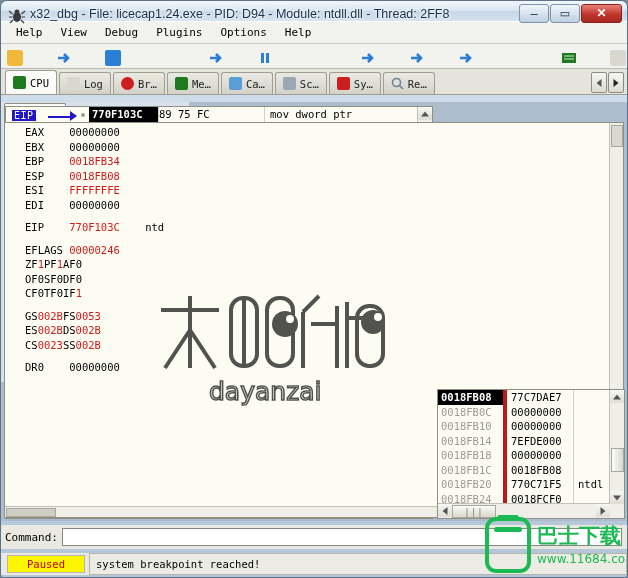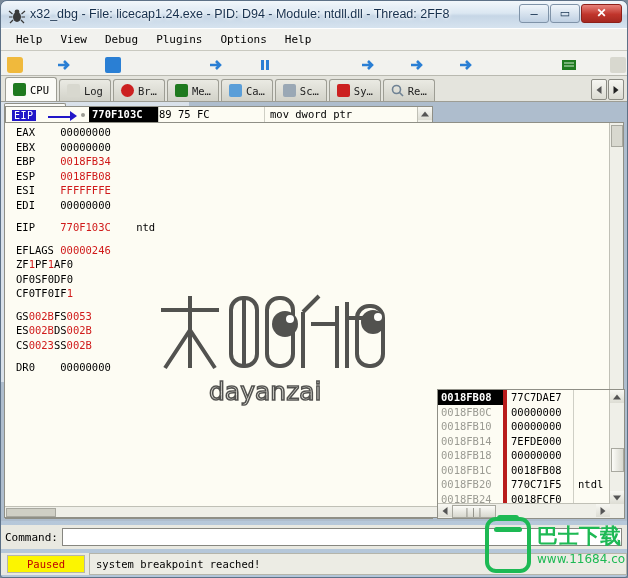--- a/index.html
+++ b/index.html
@@ -4,21 +4,21 @@
 <style>
   html,body{margin:0;padding:0;background:#7a8a9a;}
   body{width:628px;height:578px;overflow:hidden;font-family:"DejaVu Sans",sans-serif;font-size:11px;}
 
   
   #window{position:absolute;left:0;top:0;width:628px;height:578px;box-sizing:border-box;
           background:linear-gradient(180deg,#d8e3ee 0%,#c2d2e2 40%,#b4c6d8 100%);
           border:1px solid #5d7187;border-radius:7px 7px 3px 3px;overflow:hidden;}
 
   
-  #titlebar{position:relative;height:27px;border-radius:6px 6px 0 0;
+  #titlebar{position:relative;height:20px;border-radius:6px 6px 0 0;
      background:linear-gradient(180deg,#f2f7fb 0%,#dbe7f2 45%,#c6d6e6 55%,#d6e3ef 100%);}
   #titlebar .tbicon{position:absolute;left:7px;top:6px;width:18px;height:18px;}
   #titletext{position:absolute;left:29px;top:6px;font-size:12.5px;color:#17304d;
      text-shadow:0 0 3px #fff,0 0 5px #fff;white-space:nowrap;font-family:"Liberation Sans",sans-serif;}
   .wbtn{position:absolute;top:3px;height:19px;border:1px solid #7f93a8;border-radius:3px;
      box-sizing:border-box;cursor:default;}
   #btn-min{right:78px;width:30px;background:linear-gradient(180deg,#f0f6fb,#bfd0e2);}
   #btn-max{right:47px;width:30px;background:linear-gradient(180deg,#f0f6fb,#bfd0e2);}
   #btn-close{right:5px;width:41px;background:linear-gradient(180deg,#e8827a,#c0352c 55%,#a52820);border-color:#8d2019;}
   .wbtn span{position:absolute;left:0;right:0;top:2px;text-align:center;color:#14304e;font-size:11px;
@@ -119,21 +119,21 @@
   #regs{left:436px;top:4px;width:188px;height:280px;background:#d9e1ea;border:none;}
   #regtabbar{height:20px;display:flex;align-items:flex-end;padding-left:3px;}
   .rtab{height:18px;padding:0 8px;line-height:18px;background:#fbfbf7;border:1px solid #8f8f86;
      border-bottom:none;font-family:"DejaVu Sans Mono",monospace;font-size:10.5px;border-radius:2px 2px 0 0;}
   .rtabfill{flex:1 1 auto;height:15px;background:linear-gradient(180deg,#eeeee7,#dcdcd3);
      border:1px solid #9d9d94;border-bottom:none;border-left:none;}
   #regbody{position:absolute;left:3px;top:20px;right:3px;bottom:3px;background:#fdfcf3;
      border:1px solid #8f8f86;box-sizing:border-box;overflow:hidden;}
   #reglist{position:absolute;left:0;top:2px;right:13px;bottom:10px;overflow:hidden;
      font-family:"DejaVu Sans Mono",monospace;font-size:10.5px;}
-  .rrow{height:14.5px;line-height:14.5px;white-space:nowrap;padding-left:11px;}
+  .rrow{height:14.5px;line-height:14.5px;white-space:nowrap;padding-left:20px;}
   .rname{color:#000;display:inline-block;}
   .rval{color:#000;}
   .rval.ch{color:#d01a1a;}
   .rmod{color:#000;}
   .spacer{height:8px;}
   #regvsb{position:absolute;right:0;top:0;width:13px;bottom:10px;background:#efefe8;border-left:1px solid #c0c0b6;}
   #reghsb{position:absolute;left:0;right:0;bottom:0;height:10px;background:#efefe8;border-top:1px solid #c0c0b6;}
   #reghsb .th{position:absolute;left:1px;top:1px;width:48px;height:7px;background:#cfcfc5;border:1px solid #a8a89f;}
 
   

